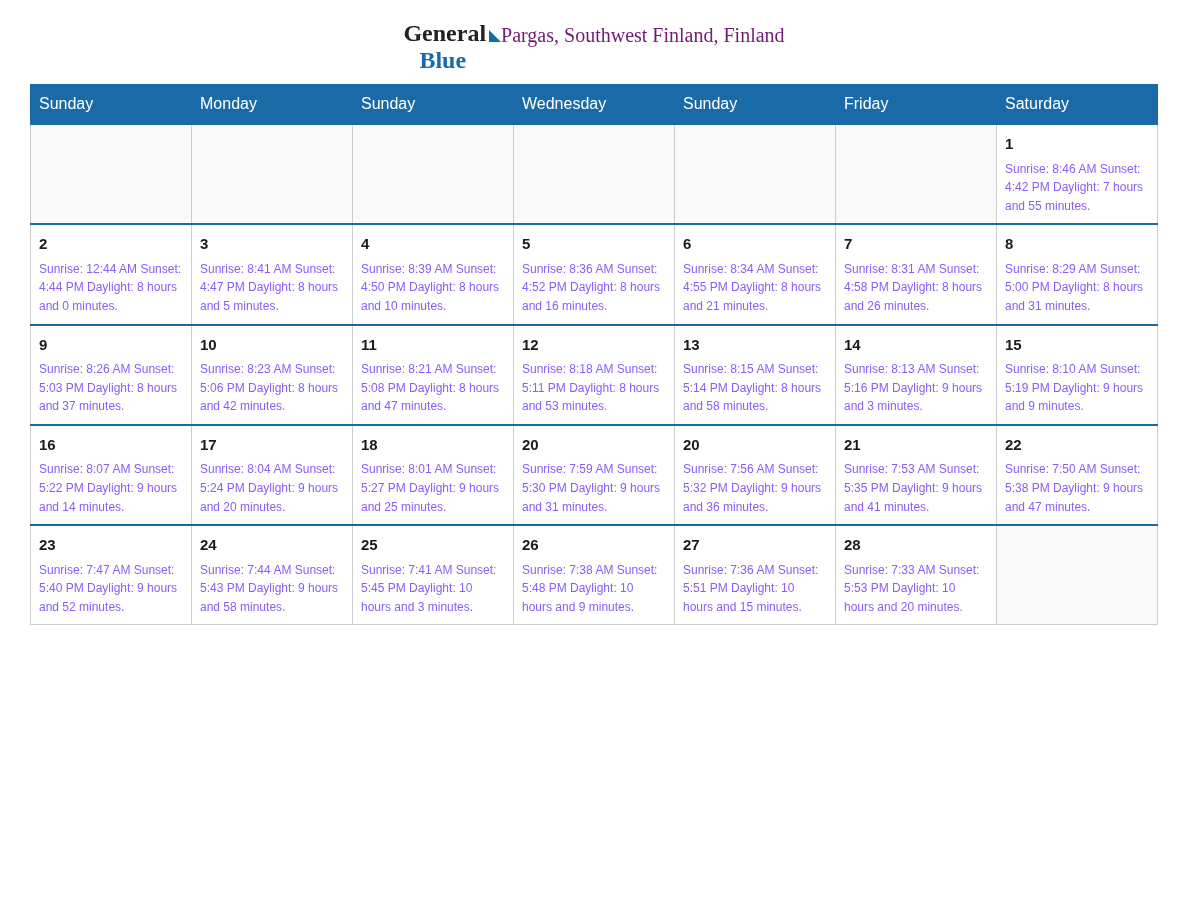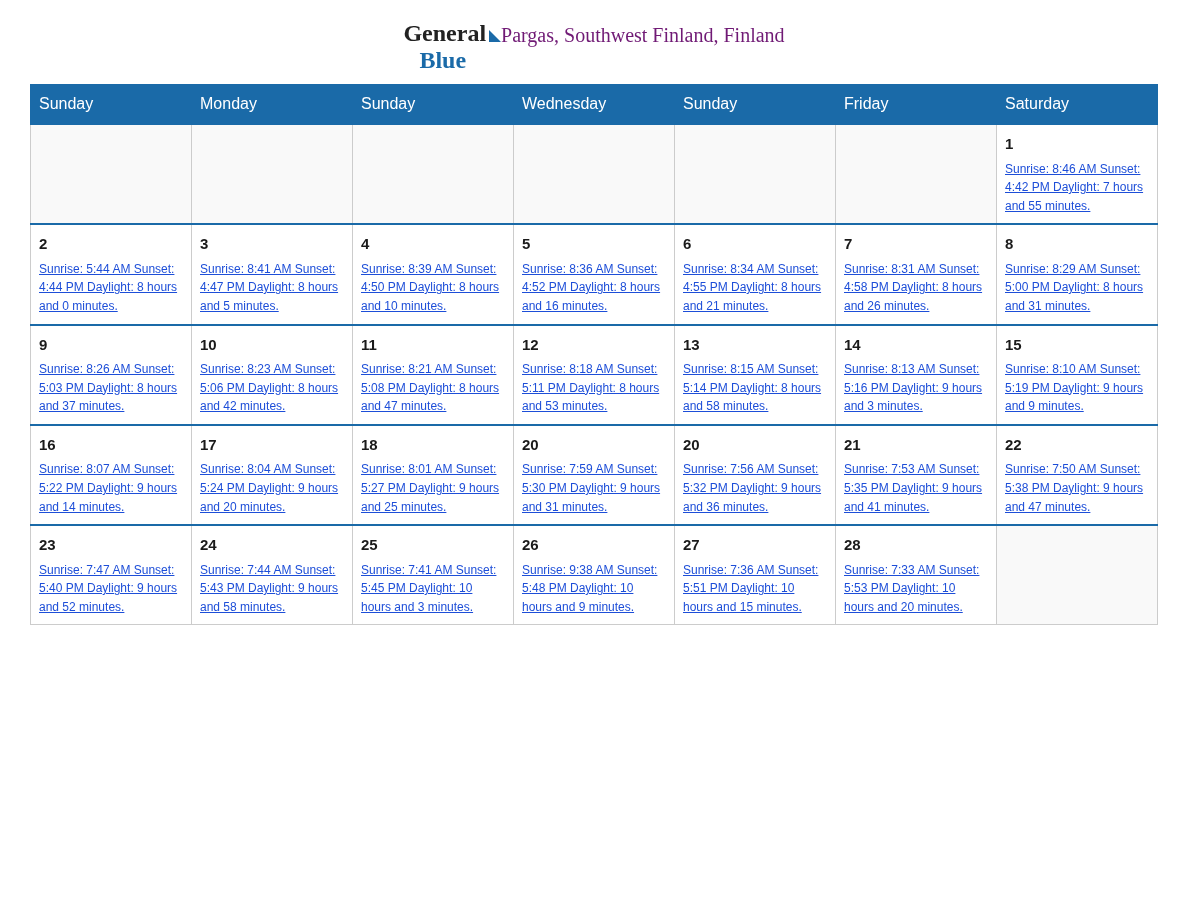--- a/index.html
+++ b/index.html
@@ -64,23 +64,22 @@
     }
     .day-number {
       font-size: 15px;
       font-weight: bold;
       color: #1a1a1a;
       display: block;
       margin-bottom: 4px;
     }
     .day-info {
       font-size: 12px;
-      color: #1d4ed8;
+      color: #8b5cf6;
       line-height: 1.55;
-      text-decoration: underline;
     }
     .empty-cell {
       background: #f9f9f9;
     }
     .logo-line1 {
       display: flex;
       align-items: center;
     }
     .general-text {
       font-size: 24px;
@@ -146,21 +145,21 @@
           <span class="day-number">1</span>
           <div class="day-info">Sunrise: 8:46 AM
 Sunset: 4:42 PM
 Daylight: 7 hours
 and 55 minutes.</div>
         </td>
       </tr>
       <tr>
         <td>
           <span class="day-number">2</span>
-          <div class="day-info">Sunrise: 5:44 AM
+          <div class="day-info">Sunrise: 12:44 AM
 Sunset: 4:44 PM
 Daylight: 8 hours
 and 0 minutes.</div>
         </td>
         <td>
           <span class="day-number">3</span>
           <div class="day-info">Sunrise: 8:41 AM
 Sunset: 4:47 PM
 Daylight: 8 hours
 and 5 minutes.</div>
@@ -320,21 +319,21 @@
         </td>
         <td>
           <span class="day-number">25</span>
           <div class="day-info">Sunrise: 7:41 AM
 Sunset: 5:45 PM
 Daylight: 10 hours
 and 3 minutes.</div>
         </td>
         <td>
           <span class="day-number">26</span>
-          <div class="day-info">Sunrise: 9:38 AM
+          <div class="day-info">Sunrise: 7:38 AM
 Sunset: 5:48 PM
 Daylight: 10 hours
 and 9 minutes.</div>
         </td>
         <td>
           <span class="day-number">27</span>
           <div class="day-info">Sunrise: 7:36 AM
 Sunset: 5:51 PM
 Daylight: 10 hours
 and 15 minutes.</div>

